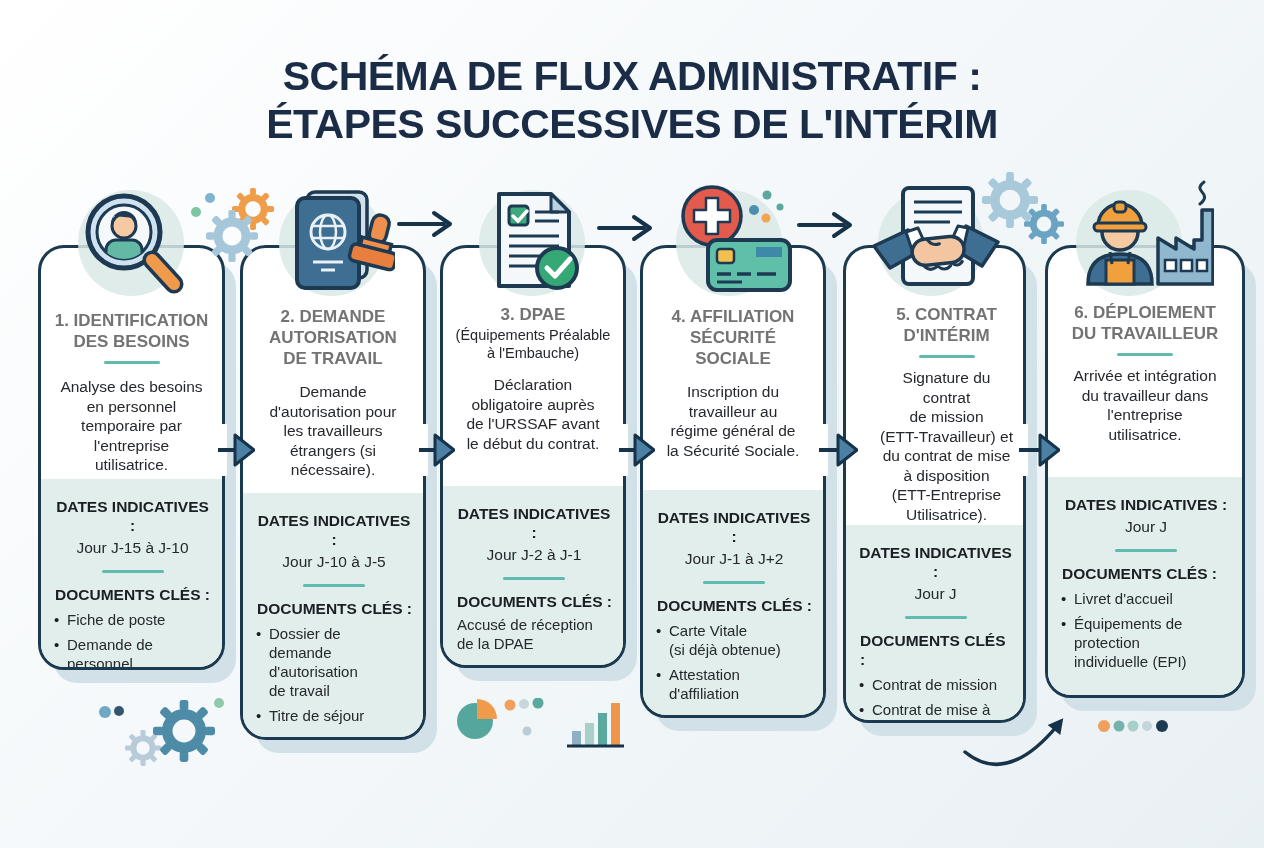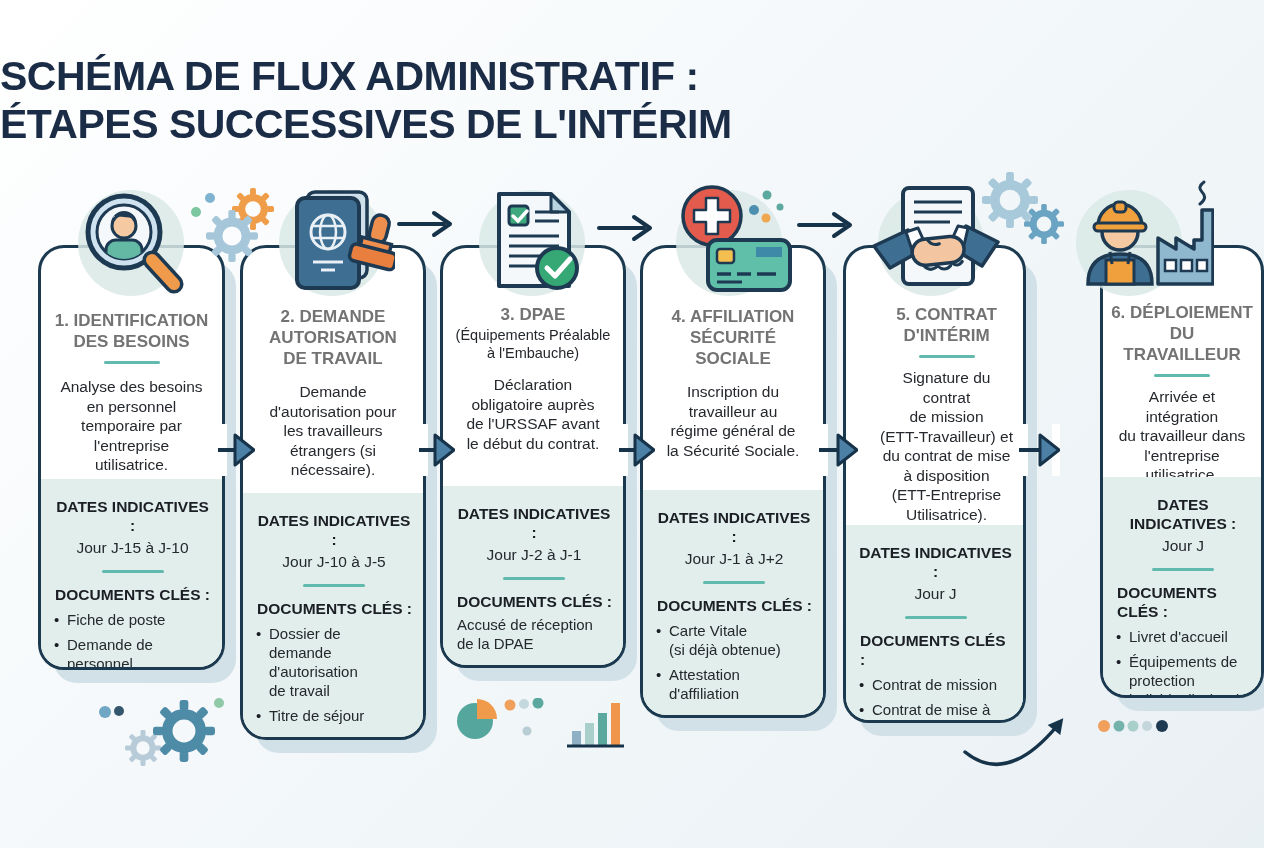--- a/index.html
+++ b/index.html
@@ -2,21 +2,21 @@
 <html><head>
 <meta charset="utf-8">
 <style>
   html,body{margin:0;padding:0;}
   body{font-family:"Liberation Sans","DejaVu Sans",sans-serif;}
   #stage{position:relative;width:1264px;height:848px;overflow:hidden;
          background:linear-gradient(135deg,#ffffff 0%,#f4f8fa 45%,#e9f0f4 100%);}
   .pre{white-space:pre-line;}
 
   
-  .main-title{position:absolute;left:0;top:52px;width:1264px;text-align:left;
+  .main-title{position:absolute;left:0;top:52px;width:1264px;text-align:center;
     font-size:41px;line-height:48px;font-weight:800;letter-spacing:-0.5px;color:#1b2c47;}
 
   
   .card{position:absolute;top:245px;display:flex;flex-direction:column;
     background:#ffffff;border:3px solid #1b3a50;border-radius:26px;overflow:hidden;
     box-shadow:13px 15px 0 -2px #d2e1e8;box-sizing:border-box;}
   .card-top{box-sizing:border-box;padding:62px 8px 4px 8px;text-align:center;}
   .card-bottom{flex:1;background:#e1eeeb;box-sizing:border-box;padding:18px 10px 12px 12px;text-align:center;}
   .step-heading{font-size:17px;line-height:21px;font-weight:800;color:#737373;}
   .step-subheading{font-size:14.5px;line-height:18px;color:#24272c;margin-top:1px;}
@@ -29,21 +29,21 @@
   .docs-list{list-style:none;margin:4px 0 0 0;padding:0;text-align:left;}
   .docs-list li{font-size:15px;line-height:19px;color:#25282d;padding-left:14px;position:relative;margin-top:6px;}
   .docs-list li.bulleted::before{content:"•";position:absolute;left:1px;top:0;color:#1b1e24;}
   .docs-list li.plain{padding-left:2px;margin-top:2px;}
 
   .c1{left:38px;width:187px;height:425px;} .c1 .card-top{height:238px;}
   .c2{left:240px;width:186px;height:495px;} .c2 .card-top{height:265px;}
   .c3{left:440px;width:186px;height:423px;} .c3 .card-top{height:262px;}
   .c4{left:640px;width:186px;height:473px;} .c4 .card-top{height:264px;}
   .c5{left:843px;width:183px;height:478px;} .c5 .card-top{height:277px;margin-left:24px;}
-  .c6{left:1100px;width:164px;height:453px;} .c6 .card-top{height:229px;}
+  .c6{left:1045px;width:200px;height:453px;} .c6 .card-top{height:229px;}
 
   
   .icon-wrap{position:absolute;top:180px;width:124px;height:124px;}
   .icon-bg{position:absolute;left:8px;top:10px;width:106px;height:106px;border-radius:50%;background:#d9e9e6;opacity:.85;}
   .icon-wrap svg{position:absolute;left:0;top:0;}
   .iw1{left:70px;} .iw2{left:271px;} .iw3{left:471px;} .iw4{left:668px;width:136px;}
   .iw5{left:870px;width:132px;} .iw6{left:1062px;width:152px;}
 
   
   .flow-arrow{position:absolute;top:424px;height:52px;}

